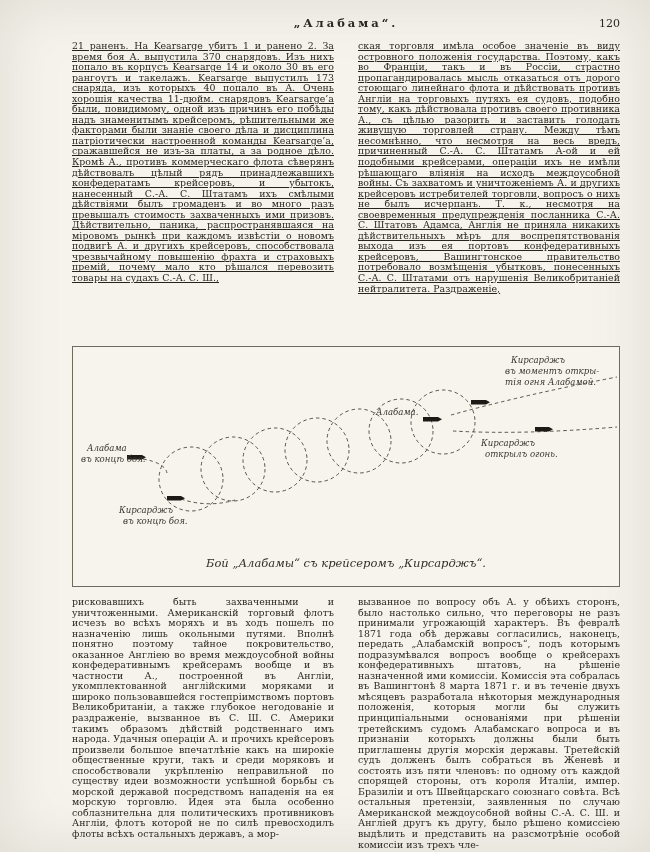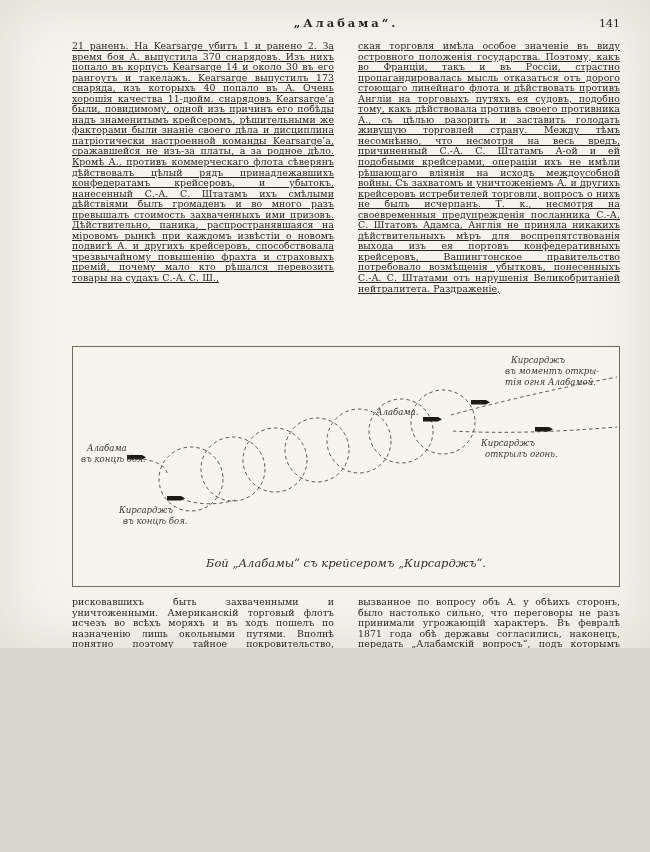--- a/index.html
+++ b/index.html
@@ -1,18 +1,18 @@
 <!DOCTYPE html>
 <html lang="ru"><head>
 <meta charset="utf-8">
 <style>
   html,body{margin:0;padding:0;}
   body{background:#d8d5cc;font-family:"DejaVu Serif","Liberation Serif",serif;}
   .page{
-    position:relative;width:650px;height:648px;margin:0 auto;
+    position:relative;width:650px;height:852px;margin:0 auto;
     background:#f5f3ec;color:#262420;overflow:hidden;
     box-shadow:inset 0 0 60px rgba(120,110,90,.18);
   }
   .text-block{position:absolute;left:72px;top:16px;width:548px;}
   .pageheader{position:relative;height:18px;margin-bottom:7px;}
   .running-title{
     position:absolute;left:0;right:0;text-align:center;
     font-weight:bold;font-size:11.5px;letter-spacing:3px;color:#2a2722;
   }
   .page-number{position:absolute;right:0;top:1px;font-size:11px;color:#2a2722;}
@@ -32,21 +32,21 @@
   .caption{font-style:italic;fill:#33302a;font-family:"DejaVu Serif",serif;}
 </style>
 </head>
 <body>
 
 <div class="page">
   <div class="text-block">
 
     <div class="pageheader">
       <span class="running-title">„Алабама“.</span>
-      <span class="page-number">141</span>
+      <span class="page-number">120</span>
     </div>
 
     <div class="cols top">
       <div class="col">21 раненъ. На Kearsarge убитъ 1 и ранено 2. За время боя А. выпустила 370 снарядовъ. Изъ нихъ попало въ корпусъ Kearsarge 14 и около 30 въ его рангоутъ и такелажъ. Kearsarge выпустилъ 173 снаряда, изъ которыхъ 40 попало въ А. Очень хорошія качества 11-дюйм. снарядовъ Kearsarge’а были, повидимому, одной изъ причинъ его побѣды надъ знаменитымъ крейсеромъ, рѣшительными же факторами были знаніе своего дѣла и дисциплина патріотически настроенной команды Kearsarge’а, сражавшейся не изъ-за платы, а за родное дѣло. Кромѣ А., противъ коммерческаго флота сѣверянъ дѣйствовалъ цѣлый рядъ принадлежавшихъ конфедератамъ крейсеровъ, и убытокъ, нанесенный С.-А. С. Штатамъ ихъ смѣлыми дѣйствіями былъ громаденъ и во много разъ превышалъ стоимость захваченныхъ ими призовъ. Дѣйствительно, паника, распространявшаяся на міровомъ рынкѣ при каждомъ извѣстіи о новомъ подвигѣ А. и другихъ крейсеровъ, способствовала чрезвычайному повышенію фрахта и страховыхъ премій, почему мало кто рѣшался перевозить товары на судахъ С.-А. С. Ш.,</div>
       <div class="col">ская торговля имѣла особое значеніе въ виду островного положенія государства. Поэтому, какъ во Франціи, такъ и въ Россіи, страстно пропагандировалась мысль отказаться отъ дорого стоющаго линейнаго флота и дѣйствовать противъ Англіи на торговыхъ путяхъ ея судовъ, подобно тому, какъ дѣйствовала противъ своего противника А., съ цѣлью разорить и заставить голодать живущую торговлей страну. Между тѣмъ несомнѣнно, что несмотря на весь вредъ, причиненный С.-А. С. Штатамъ А-ой и ей подобными крейсерами, операціи ихъ не имѣли рѣшающаго вліянія на исходъ междоусобной войны. Съ захватомъ и уничтоженіемъ А. и другихъ крейсеровъ истребителей торговли, вопросъ о нихъ не былъ исчерпанъ. Т. к., несмотря на своевременныя предупрежденія посланника С.-А. С. Штатовъ Адамса, Англія не приняла никакихъ дѣйствительныхъ мѣръ для воспрепятствованія выхода изъ ея портовъ конфедеративныхъ крейсеровъ, Вашингтонское правительство потребовало возмѣщенія убытковъ, понесенныхъ С.-А. С. Штатами отъ нарушенія Великобританіей нейтралитета. Раздраженіе,</div>
     </div>
 
     <div class="figure">
       <svg viewBox="0 0 546 237">
 

